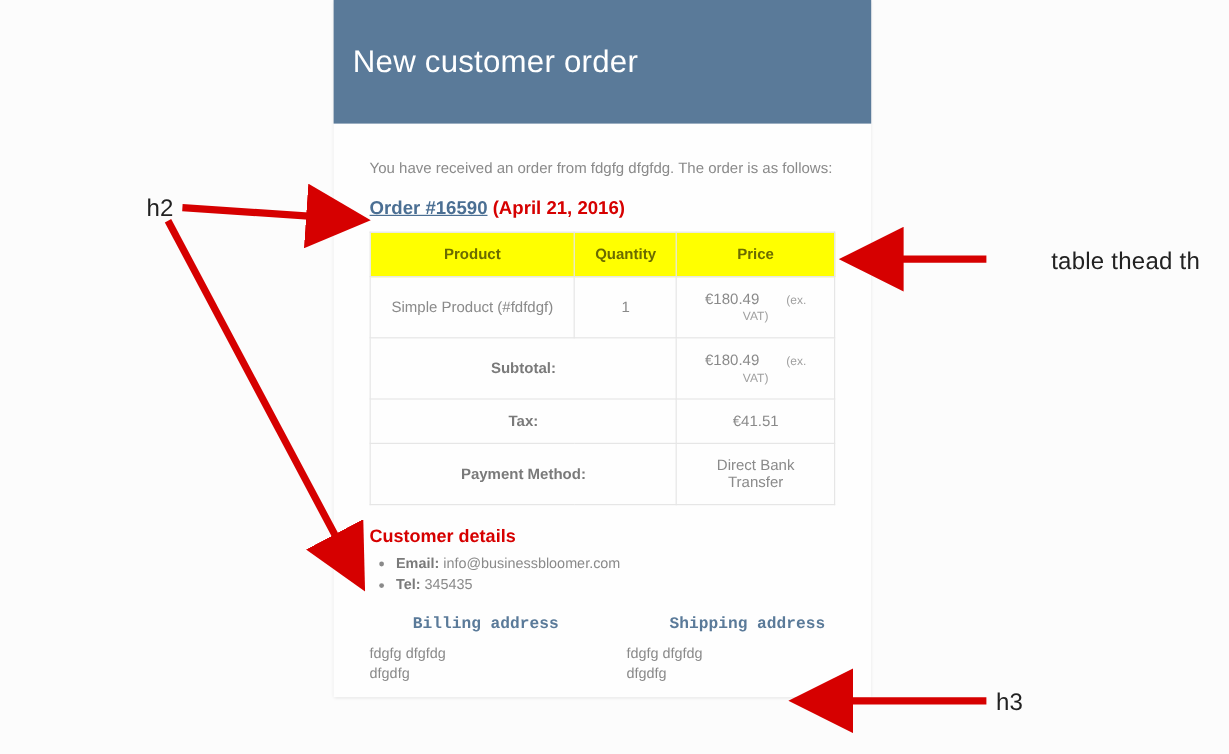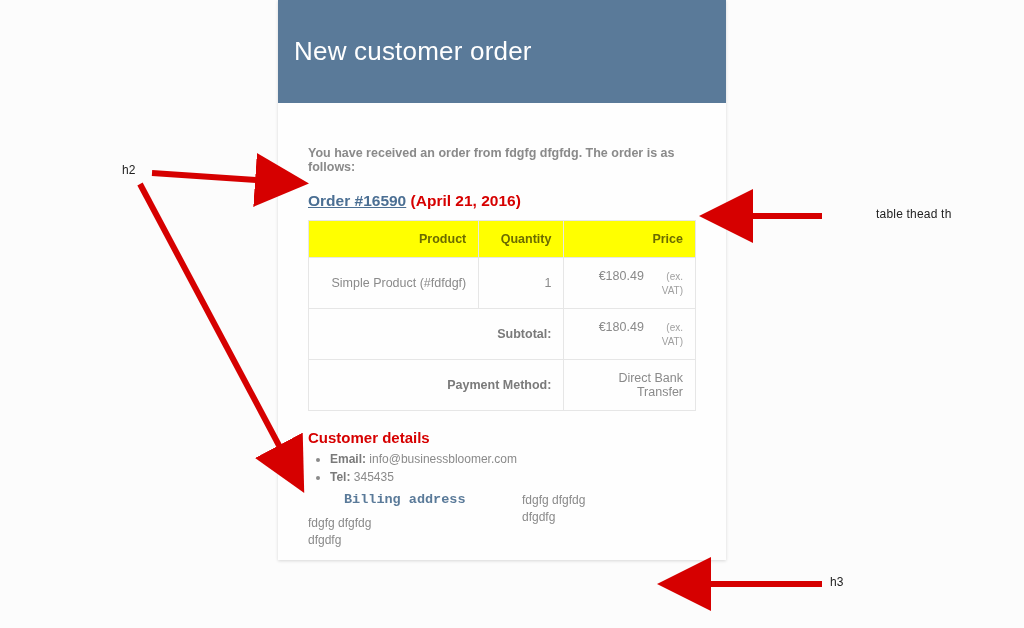--- a/index.html
+++ b/index.html
@@ -30,64 +30,64 @@
     margin: 0;
     font-weight: 400;
     font-size: 26px;
     letter-spacing: 0.2px;
   }
   .email-body {
     padding: 30px 30px 10px 30px;
     color: #8a8a8a;
     font-size: 12.5px;
   }
-  .intro { margin: 13px 0 18px 0; font-weight: bold; }
+  .intro { margin: 0 0 18px 0; }
   h2.order-h2 {
     margin: 0 0 10px 0;
     font-size: 15.5px;
     font-weight: bold;
     color: #d60000;
   }
   h2.order-h2 a {
     color: #4b6f93;
     text-decoration: underline;
   }
   table.order {
     width: 100%;
     border-collapse: collapse;
     margin-bottom: 18px;
   }
   table.order th, table.order td {
     border: 1px solid #e6e6e6;
     padding: 11px 12px;
-    text-align: right;
+    text-align: center;
     font-size: 12.5px;
     color: #8a8a8a;
   }
   table.order thead th {
     background: #ffff00;
     color: #6b6b00;
     font-weight: bold;
   }
   table.order td.label { font-weight: bold; color: #7a7a7a; }
   table.order td small, table.order th small { font-size: 10px; color: #a0a0a0; margin-left: 19px; }
   h2.cust { margin: 4px 0 6px 0; font-size: 15px; color: #d60000; font-weight: bold; }
-  ul.cust-list { margin: 4px 0 8px 22px; padding: 0; }
+  ul.cust-list { margin: 4px 0 19px 22px; padding: 0; }
   ul.cust-list li { font-size: 12px; color: #8a8a8a; margin-bottom: 4px; list-style: disc; }
   ul.cust-list li b { color: #7a7a7a; }
   .addr-row { display: flex; gap: 40px; }
   .addr-col { flex: 1; }
   h3.addr { margin: 0 0 8px 0; font-family: "Courier New", monospace; font-size: 13.5px; color: #5a7a99; font-weight: bold; padding-left: 36px; }
   .addr-lines { font-size: 12px; color: #8a8a8a; line-height: 1.45; }
 
   
   .ann-label {
     position: absolute;
     font-family: "Segoe UI", Arial, sans-serif;
-    font-size: 12px;
+    font-size: 20px;
     color: #222;
     letter-spacing: 0.2px;
   }
   svg.ann { position: absolute; overflow: visible; pointer-events: none; }
 </style>
 </head>
 <body>
 
 <div class="email-wrap">
   <div class="email-header">
@@ -117,20 +117,24 @@
             <span>€180.49</span> <small>(ex. VAT)</small>
           </td>
         </tr>
         <tr>
           <td class="label" colspan="2">Subtotal:</td>
           <td>
             <span>€180.49</span> <small>(ex. VAT)</small>
           </td>
         </tr>
         <tr>
+          <td class="label" colspan="2">Tax:</td>
+          <td>€41.51</td>
+        </tr>
+        <tr>
           <td class="label" colspan="2">Payment Method:</td>
           <td>Direct Bank Transfer</td>
         </tr>
       </tbody>
     </table>
 
     <h2 class="cust">Customer details</h2>
     <ul class="cust-list">
       <li>
         <b>Email:</b> <span>info@businessbloomer.com</span>
@@ -142,20 +146,21 @@
 
     <div class="addr-row">
       <div class="addr-col">
         <h3 class="addr">Billing address</h3>
         <div class="addr-lines">
           <div>fdgfg dfgfdg</div>
           <div>dfgdfg</div>
         </div>
       </div>
       <div class="addr-col">
+        <h3 class="addr">Shipping address</h3>
         <div class="addr-lines">
           <div>fdgfg dfgfdg</div>
           <div>dfgdfg</div>
         </div>
       </div>
     </div>
 
   </div>
 </div>
 

